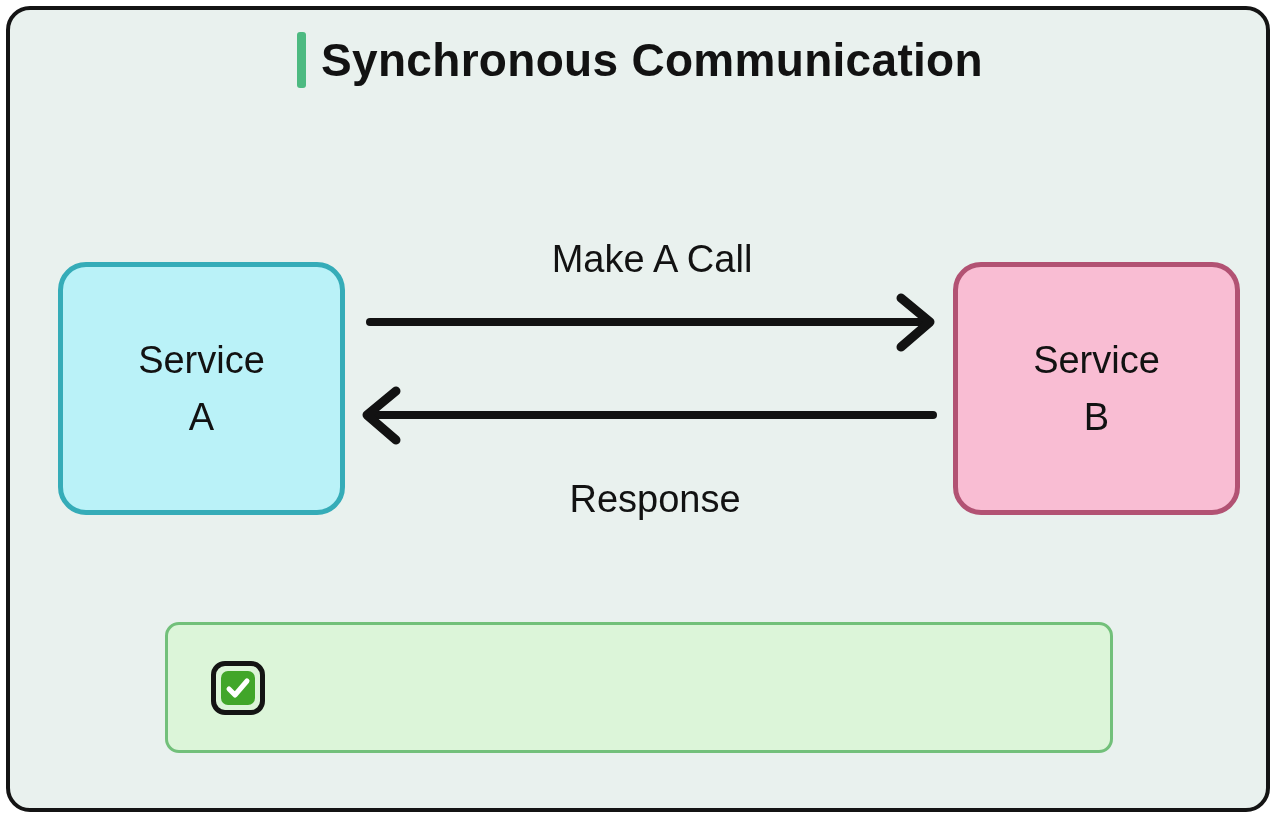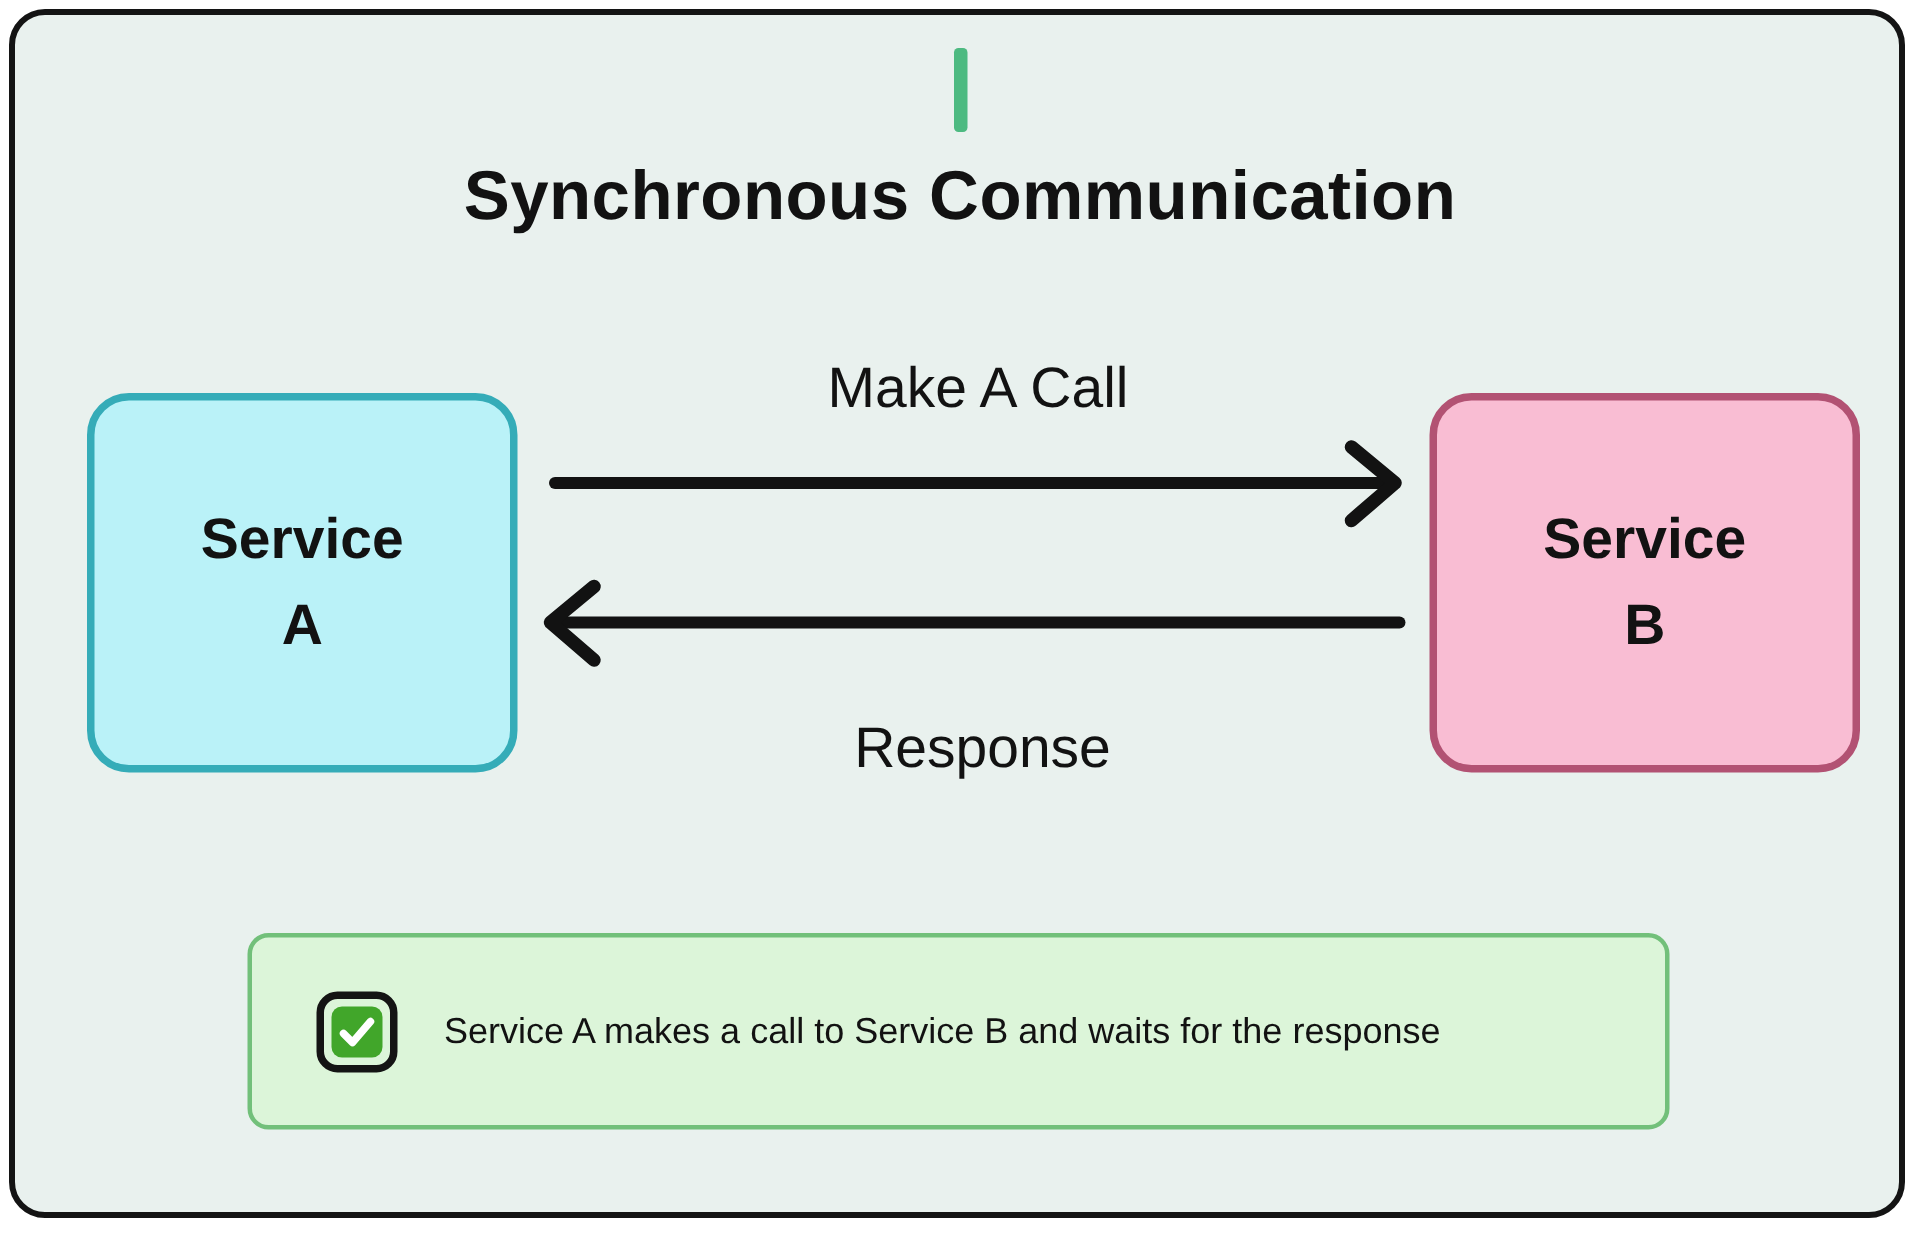--- a/index.html
+++ b/index.html
@@ -1,25 +1,25 @@
 <!DOCTYPE html>
 <html><head>
 <meta charset="utf-8">
 <style>
   html,body{margin:0;padding:0;background:#ffffff;font-family:"Liberation Sans",sans-serif;}
   .canvas{position:relative;width:1280px;height:822px;background:#ffffff;overflow:hidden;}
   .frame{position:absolute;left:6px;top:6px;width:1264px;height:806px;box-sizing:border-box;
          background:#e9f1ee;border:4px solid #141414;border-radius:24px;}
   .title-row{position:absolute;left:0;top:32px;width:100%;display:flex;justify-content:center;
-             align-items:center;gap:15px;flex-direction:column;}
+             align-items:center;gap:15px;}
   .accent-bar{width:9px;height:56px;background:#4dba81;border-radius:3px;flex:0 0 auto;}
   .title{font-size:46px;font-weight:700;color:#121212;letter-spacing:0.3px;white-space:nowrap;}
   .node{position:absolute;width:287px;height:253px;box-sizing:border-box;border-radius:28px;
         display:flex;align-items:center;justify-content:center;text-align:center;
-        font-size:38px;font-weight:700;color:#121212;line-height:1.5;}
+        font-size:38px;font-weight:400;color:#121212;line-height:1.5;}
   .node-a{left:58px;top:262px;background:#baf2f8;border:5px solid #35acb8;}
   .node-b{left:953px;top:262px;background:#f9bdd3;border:5px solid #b25273;}
   .node .line{display:block;}
   .arrow-label{position:absolute;transform:translateX(-50%);font-size:38px;font-weight:500;
                color:#121212;white-space:nowrap;}
   .label-request{left:652px;top:222px;margin-top:16px;}
   .label-response{left:655px;top:478px;}
   .arrow-svg{position:absolute;display:block;}
   .arrow-request{left:360px;top:290px;}
   .arrow-response{left:358px;top:383px;}
@@ -73,15 +73,14 @@
   <div class="arrow-label label-response">Response</div>
 
   <div class="note">
     <div class="check-outer">
       <div class="check-inner">
         <svg width="34" height="34" viewBox="0 0 34 34">
           <polyline points="8,18 14,24 26,10" fill="none" stroke="#ffffff" stroke-width="5" stroke-linecap="round" stroke-linejoin="round"></polyline>
         </svg>
       </div>
     </div>
-    <div class="note-text">Service A makes a call to Service B and waits for the response</div>
   </div>
 </div>
 
 </body></html>

